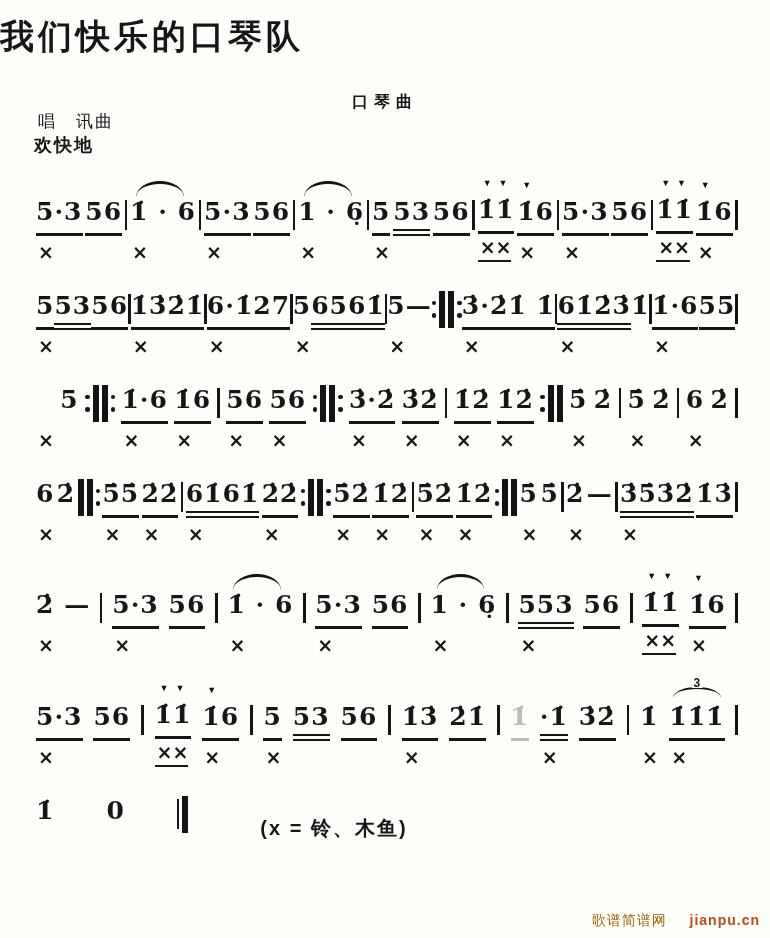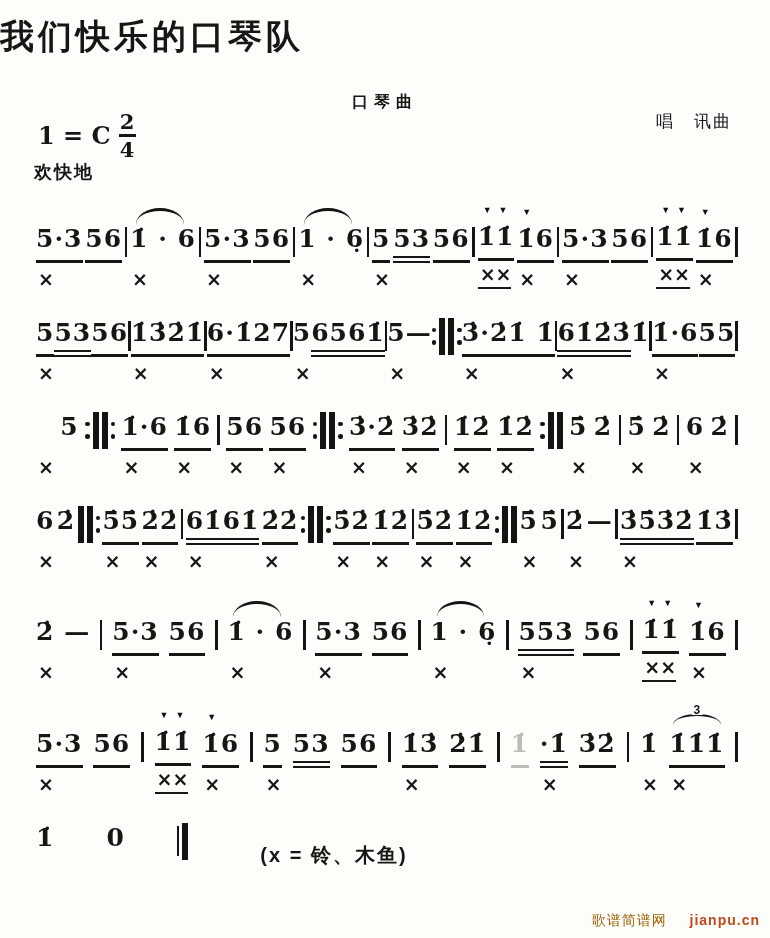--- a/index.html
+++ b/index.html
@@ -54,28 +54,20 @@
   .wm-site{color:#a16207}
   .wm-url{color:#c04a1d;font-weight:bold;margin-left:18px}
 </style>
 </head>
 <body>
 
 <div class="title">我们快乐的口琴队</div>
 <div class="subtitle">口琴曲</div>
 
 <div class="meta-row">
-  <div class="keysig">
-    <span>1 = C</span>
-    <span class="meter">
-      <span>2</span>
-      <span class="meter-line"></span>
-      <span>4</span>
-    </span>
-  </div>
   <div class="credit">唱　讯曲</div>
 </div>
 
 <div class="tempo">欢快地</div>
 
 <div id="score">
     <div class="line fill">
       <div class="cell">
         <div class="note u1">5·3</div>
         <div class="xrow">×</div>

